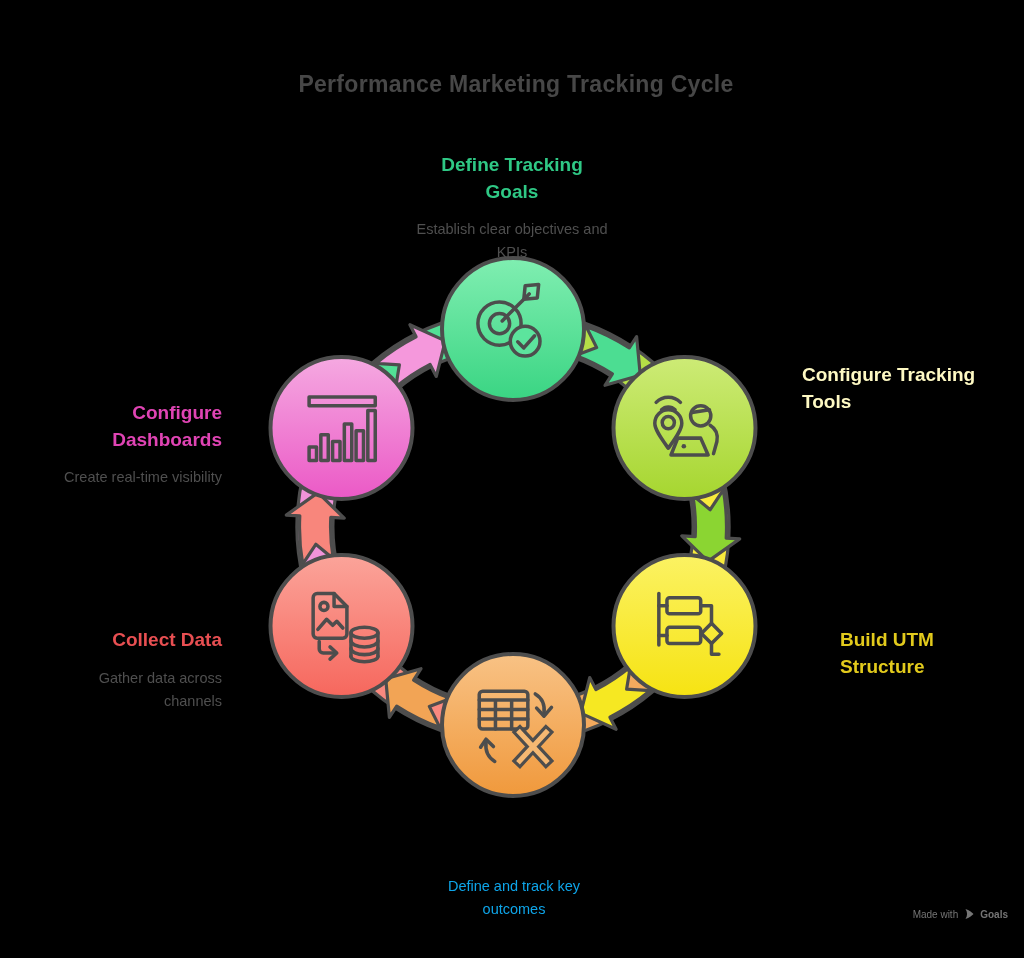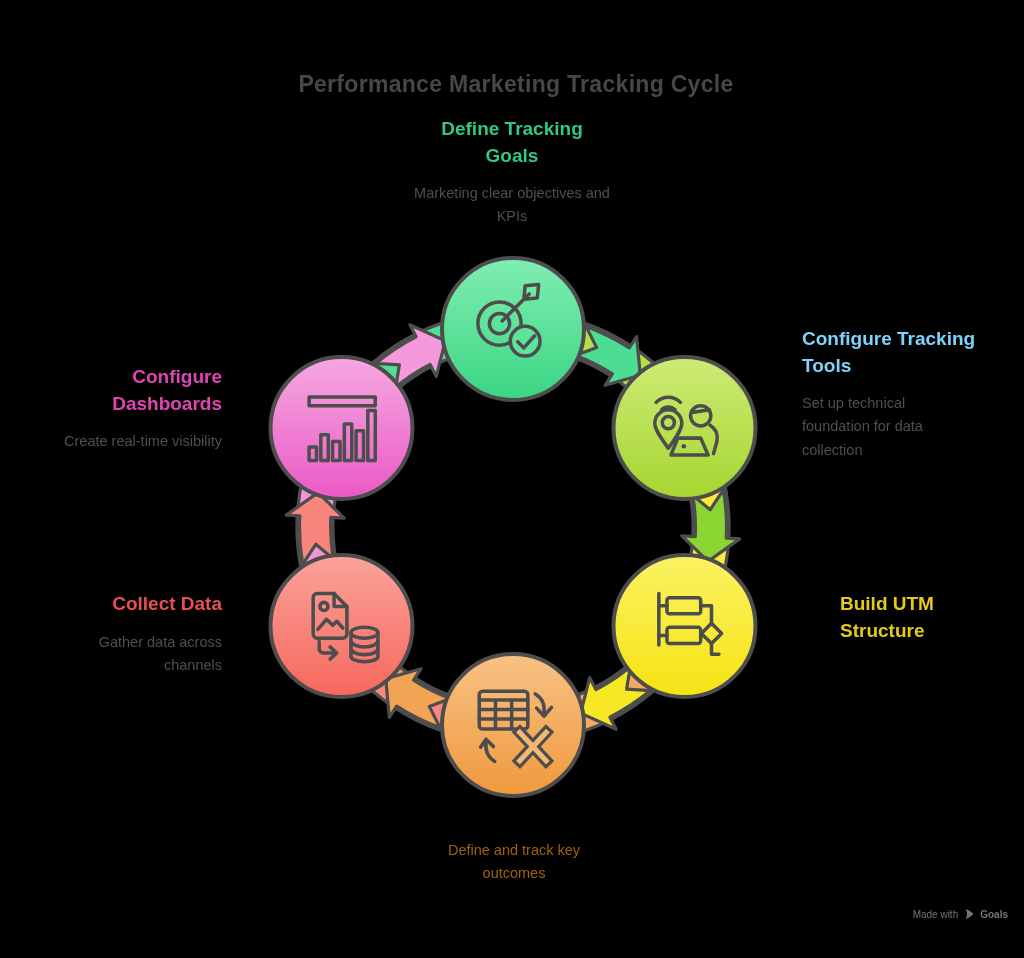--- a/index.html
+++ b/index.html
@@ -12,21 +12,21 @@
   }
   .diagram-title{
     position:absolute;
     left:4px; top:56px; width:1024px;
     text-align:center;
     font-size:23px; font-weight:700;
     color:#474747;
     letter-spacing:.3px;
   }
   .cycle-svg{position:absolute;left:0;top:0;}
-  .node-text{position:absolute;}
+  .node-text{position:absolute;margin-top:36px;}
   .node-label{
     font-size:19px;font-weight:700;line-height:1.4;
   }
   .node-desc{
     font-size:14.5px;font-weight:400;line-height:1.6;
     color:#4f4f4f; margin-top:13px;
   }
   
   .pos-0{left:342px; top:116px; width:340px; text-align:center;}
   .pos-0 .node-label{max-width:185px;margin:0 auto;}
@@ -159,31 +159,30 @@
       <rect x="16.7" y="37" width="5.5" height="19"></rect>
       <rect x="25.4" y="42" width="5.5" height="14"></rect>
       <rect x="34.1" y="29" width="5.5" height="27"></rect>
       <rect x="42.8" y="34" width="5.5" height="22"></rect>
       <rect x="51.5" y="19" width="5.5" height="37"></rect>
       </g>
     </svg>
 
   <div class="node-text pos-0">
     <div class="node-label" style="color: rgb(47, 200, 133);">Define Tracking Goals</div>
-    <div class="node-desc" style="color: rgb(79, 79, 79);">Marketing clear objectives and KPIs</div>
+    <div class="node-desc" style="color: rgb(79, 79, 79);">Establish clear objectives and KPIs</div>
   </div>
   <div class="node-text pos-1">
-    <div class="node-label" style="color: #7dd3fc;">Configure Tracking Tools</div>
-    <div class="node-desc" style="color: rgb(79, 79, 79);">Set up technical foundation for data collection</div>
+    <div class="node-label" style="color: #fef9c3;">Configure Tracking Tools</div>
   </div>
   <div class="node-text pos-2">
     <div class="node-label" style="color: rgb(226, 202, 28);">Build UTM Structure</div>
   </div>
   <div class="node-text pos-3">
-    <div class="node-desc" style="color: #a16207;">Define and track key outcomes</div>
+    <div class="node-desc" style="color: #0ea5e9;">Define and track key outcomes</div>
   </div>
   <div class="node-text pos-5">
     <div class="node-label" style="color: rgb(224, 68, 180);">Configure Dashboards</div>
     <div class="node-desc" style="color: rgb(79, 79, 79);">Create real-time visibility</div>
   </div>
   <div class="node-text pos-4">
     <div class="node-label" style="color: rgb(232, 79, 82);">Collect Data</div>
     <div class="node-desc" style="color: rgb(79, 79, 79);">Gather data across channels</div>
   </div>
 

